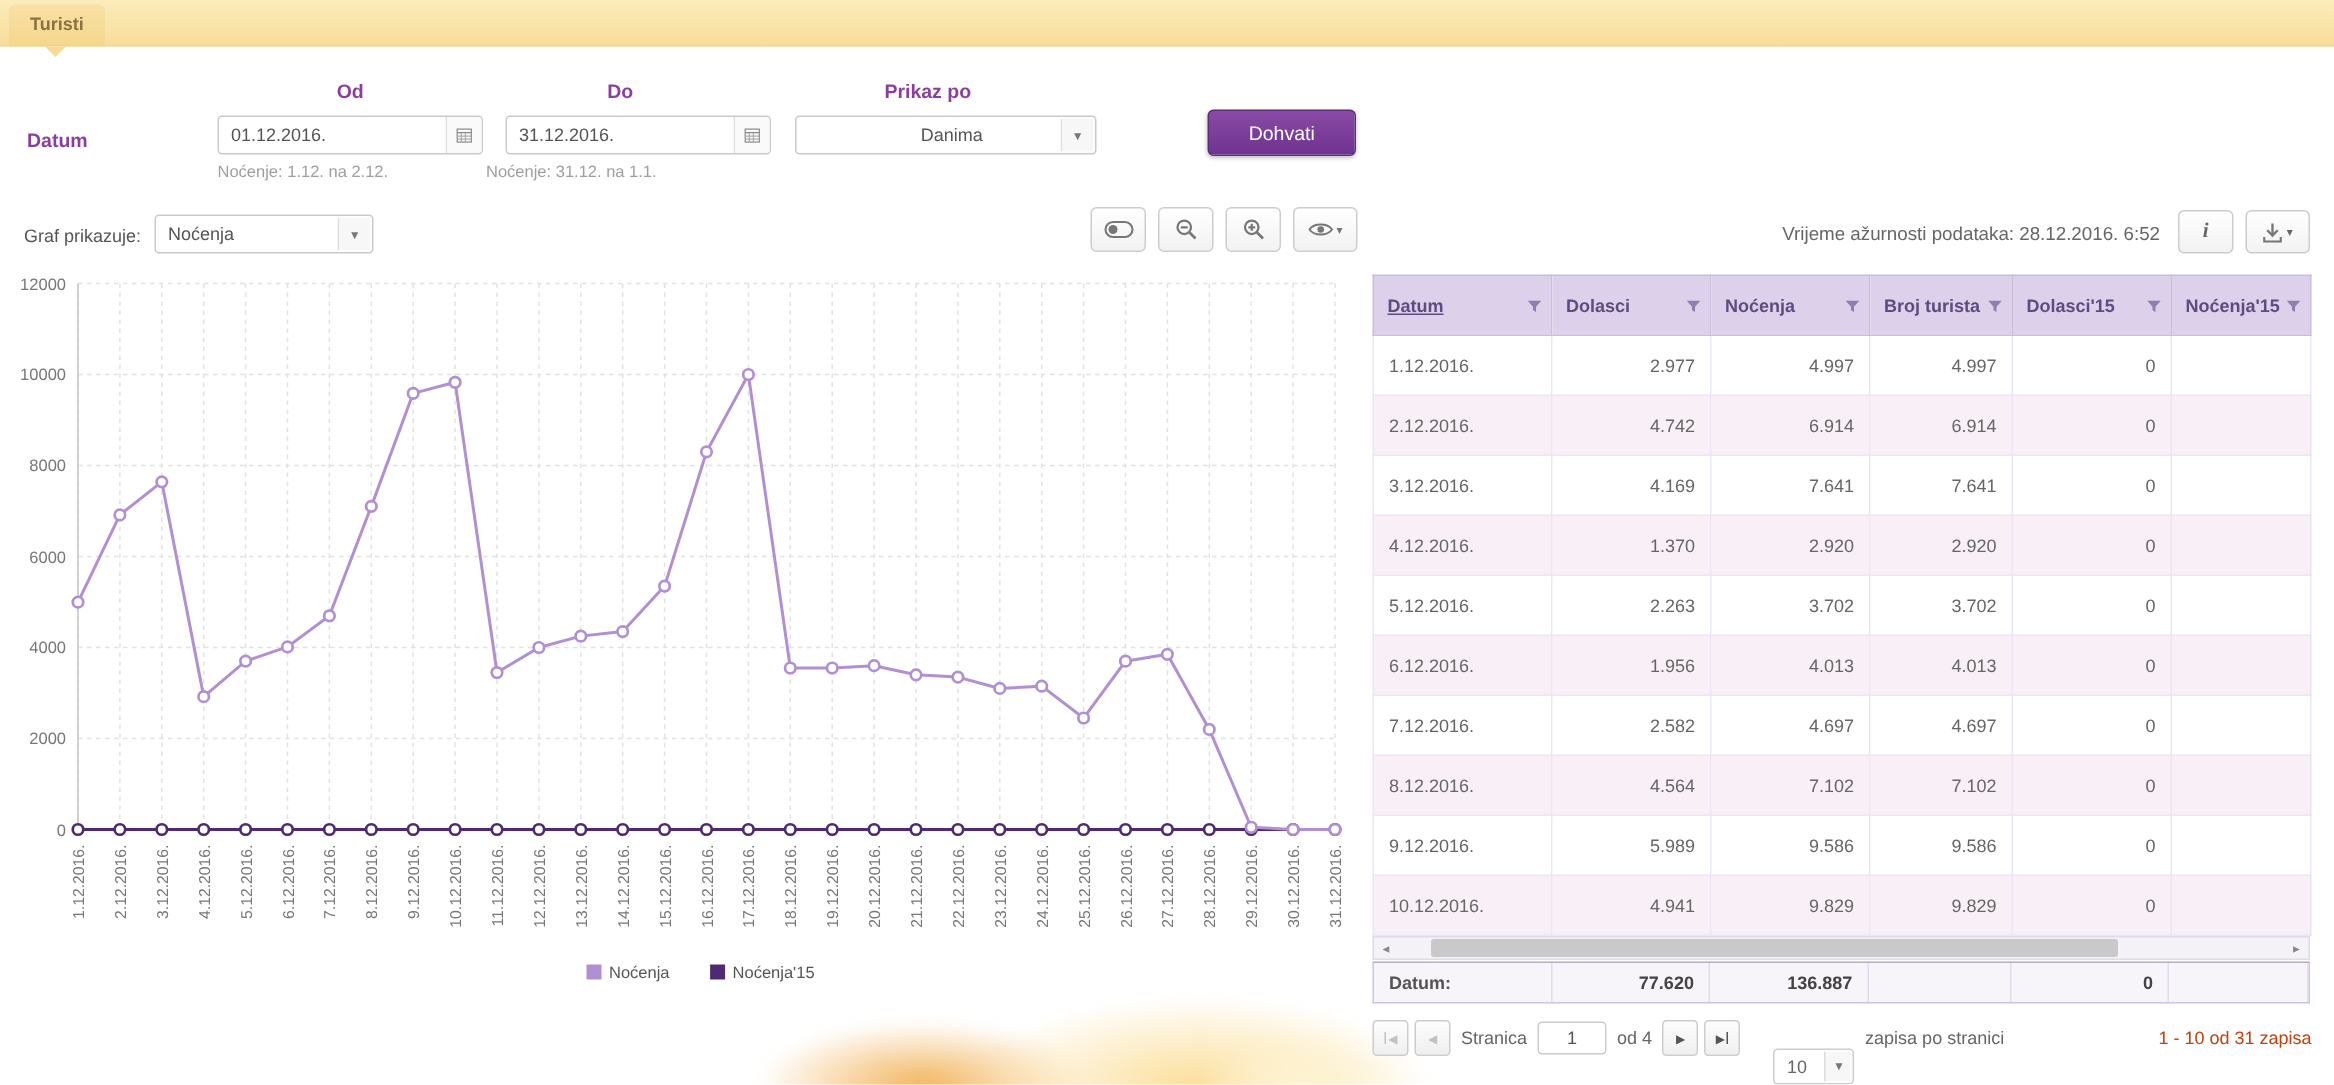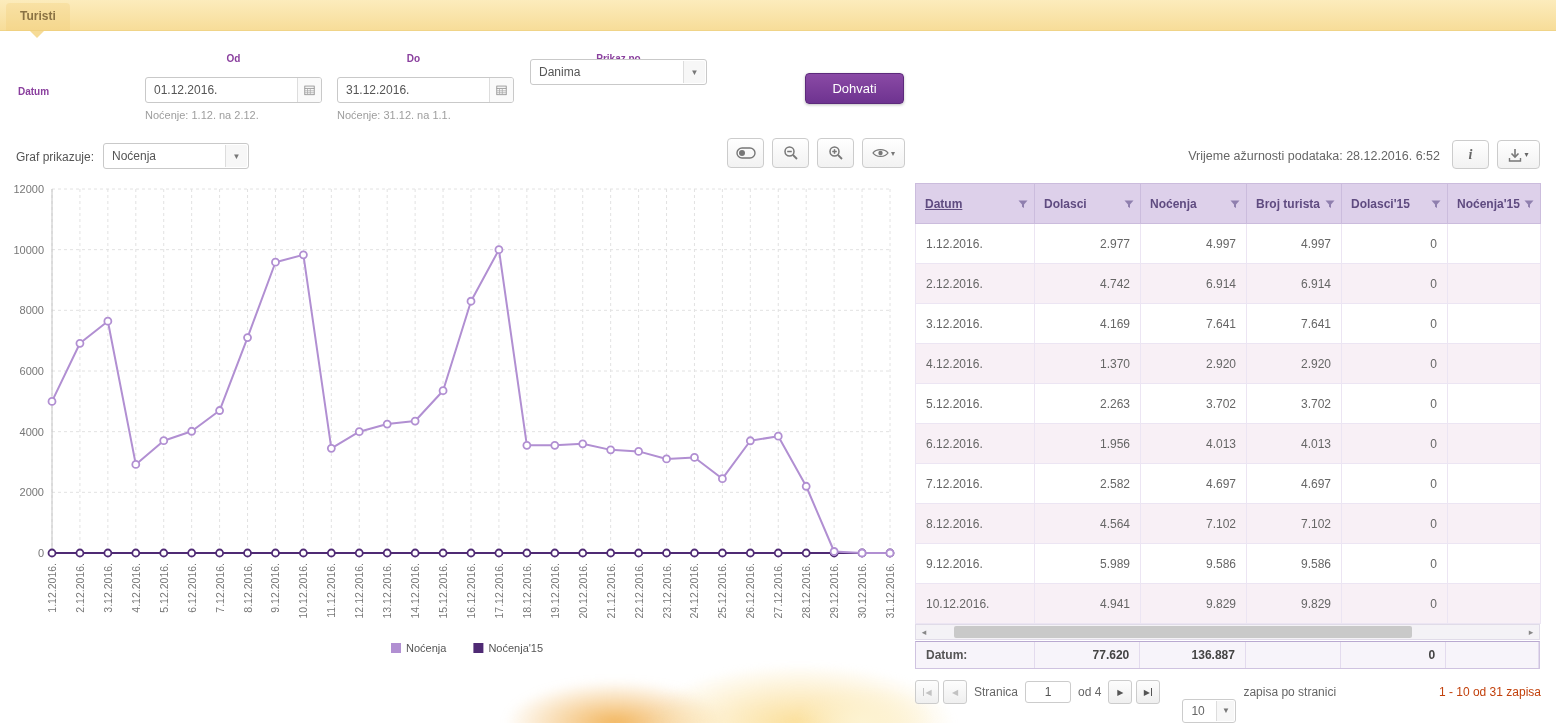--- a/index.html
+++ b/index.html
@@ -23,21 +23,21 @@
   
   .tabbar { position:absolute; left:0; top:0; width:1556px; height:31px;
             background:linear-gradient(#fcecbc,#f7dd99); border-bottom:1px solid #f0d488; }
   .tab { position:absolute; left:6px; top:3px; height:28px; padding:6px 14px 0 14px;
          background:rgba(240,200,110,0.28); border-radius:4px 4px 0 0;
          color:#8a7243; font-weight:bold; font-size:12px; }
   .tab-pointer { position:absolute; left:30px; top:31px; width:0; height:0;
                  border:7px solid transparent; border-top-color:#f6db96; }
 
   
-  .flabel { position:absolute; color:#8a3f9e; font-weight:bold; font-size:10px; text-align:center; }
+  .flabel { position:absolute; color:#8a3f9e; font-weight:bold; font-size:13px; text-align:center; }
   .flabel.left { text-align:left; }
   .txt { position:absolute; height:26px; border:1px solid #c9c9c9; border-radius:3px;
          background:#fff; color:#555; font-size:12px; padding:0 28px 0 8px;
          font-family:inherit; }
   .cal-btn { position:absolute; width:24px; height:24px; border:none; border-left:1px solid #ddd;
              background:#fafafa; border-radius:0 2px 2px 0; display:flex; align-items:center;
              justify-content:center; cursor:pointer; }
   .dd { position:absolute; height:26px; border:1px solid #c9c9c9; border-radius:3px; background:#fff;
         color:#555; display:flex; align-items:center; padding-left:8px; cursor:pointer; }
   .dd .dd-arrow { position:absolute; right:1px; top:1px; bottom:1px; width:22px;
@@ -149,27 +149,27 @@
   <svg width="14" height="14" viewBox="0 0 14 14">
       <rect x="1" y="2" width="12" height="11" fill="none" stroke="#888"></rect>
       <line x1="1" y1="5" x2="13" y2="5" stroke="#888"></line>
       <line x1="4.5" y1="5" x2="4.5" y2="13" stroke="#aaa"></line>
       <line x1="8" y1="5" x2="8" y2="13" stroke="#aaa"></line>
       <line x1="1" y1="8" x2="13" y2="8" stroke="#aaa"></line>
       <line x1="1" y1="10.5" x2="13" y2="10.5" stroke="#aaa"></line>
     </svg>
 </button>
 
-<div class="dd" style="left:530px; top:59px; width:177px;">
+<div class="dd" style="left:530px; top:77px; width:201px;justify-content:center;">
   <span>Danima</span>
   <span class="dd-arrow">▼</span>
 </div>
 
 <div class="hint" style="left:145px; top:109px;">Noćenje: 1.12. na 2.12.</div>
-<div class="hint" style="left:337px; top:109px;">Noćenje: 31.12. na 1.1.</div>
+<div class="hint" style="left:324px; top:109px;">Noćenje: 31.12. na 1.1.</div>
 
 <button class="btn-primary">Dohvati</button>
 
 <div class="graf-label">Graf prikazuje:</div>
 <div class="dd" style="left:103px; top:143px; width:146px;">
   <span>Noćenja</span>
   <span class="dd-arrow">▼</span>
 </div>
 
 <button class="tool-btn" style="left:727px; width:37px;">

